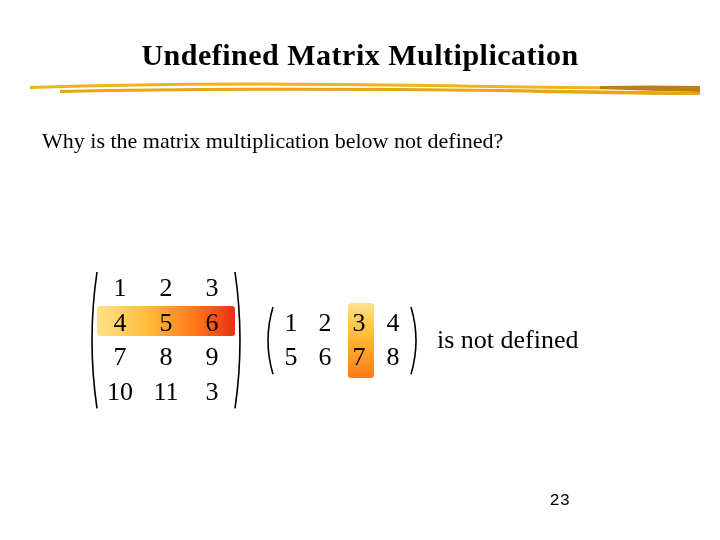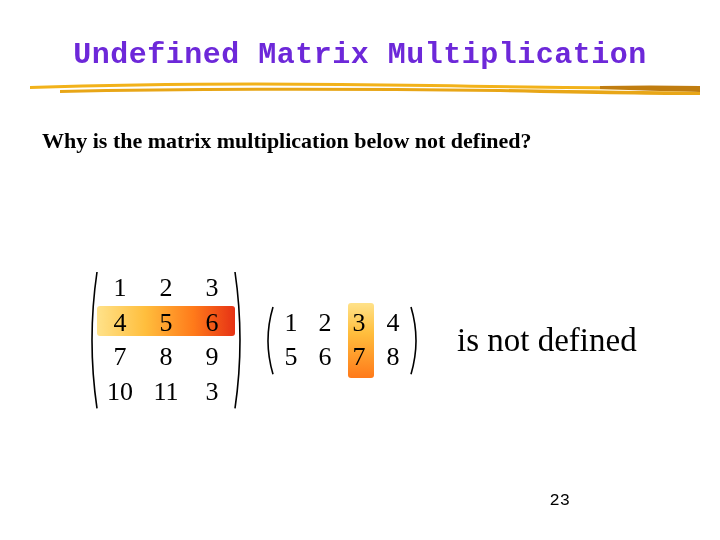--- a/index.html
+++ b/index.html
@@ -5,24 +5,24 @@
   * { margin: 0; padding: 0; box-sizing: border-box; }
   body {
     width: 720px;
     height: 540px;
     background: #fff;
     font-family: Arial, Helvetica, sans-serif;
     position: relative;
     overflow: hidden;
   }
   .title {
-    font-family: Liberation Mono, monospace;
+    font-family: Liberation Serif, serif;
     font-weight: 900;
     font-size: 30px;
-    color: #6d28d9;
+    color: #000000;
     text-align: center;
     padding-top: 38px;
     letter-spacing: 0.5px;
   }
   .divider {
     position: relative;
     height: 22px;
     margin-top: 6px;
   }
   .divider svg {
@@ -30,21 +30,20 @@
     left: 0;
     top: 0;
     width: 720px;
     height: 22px;
   }
   .question {
     font-family: "Times New Roman", Times, serif;
     font-size: 22px;
     color: #000;
     padding: 28px 0 0 42px;
-    font-weight: bold;
   }
   .figure {
     position: absolute;
     left: 85px;
     top: 270px;
     width: 560px;
     display: flex;
     align-items: center;
   }
   .matrix {
@@ -90,23 +89,22 @@
     top: -2px;
     height: calc(100% + 4px);
     left: 73px;
     width: 26px;
     background: linear-gradient(180deg, #ffe28a 0%, #ffbe3d 40%, #ff7a1a 100%);
     filter: blur(0.5px);
     border-radius: 3px;
   }
   .notdef {
     font-family: "Times New Roman", Times, serif;
-    font-size: 33px;
+    font-size: 26px;
     color: #000;
-    margin-left: 20px;
     white-space: nowrap;
   }
   .footer {
     position: absolute;
     left: 42px;
     bottom: 30px;
     width: 640px;
     font-size: 17px;
     color: #000;
   }

